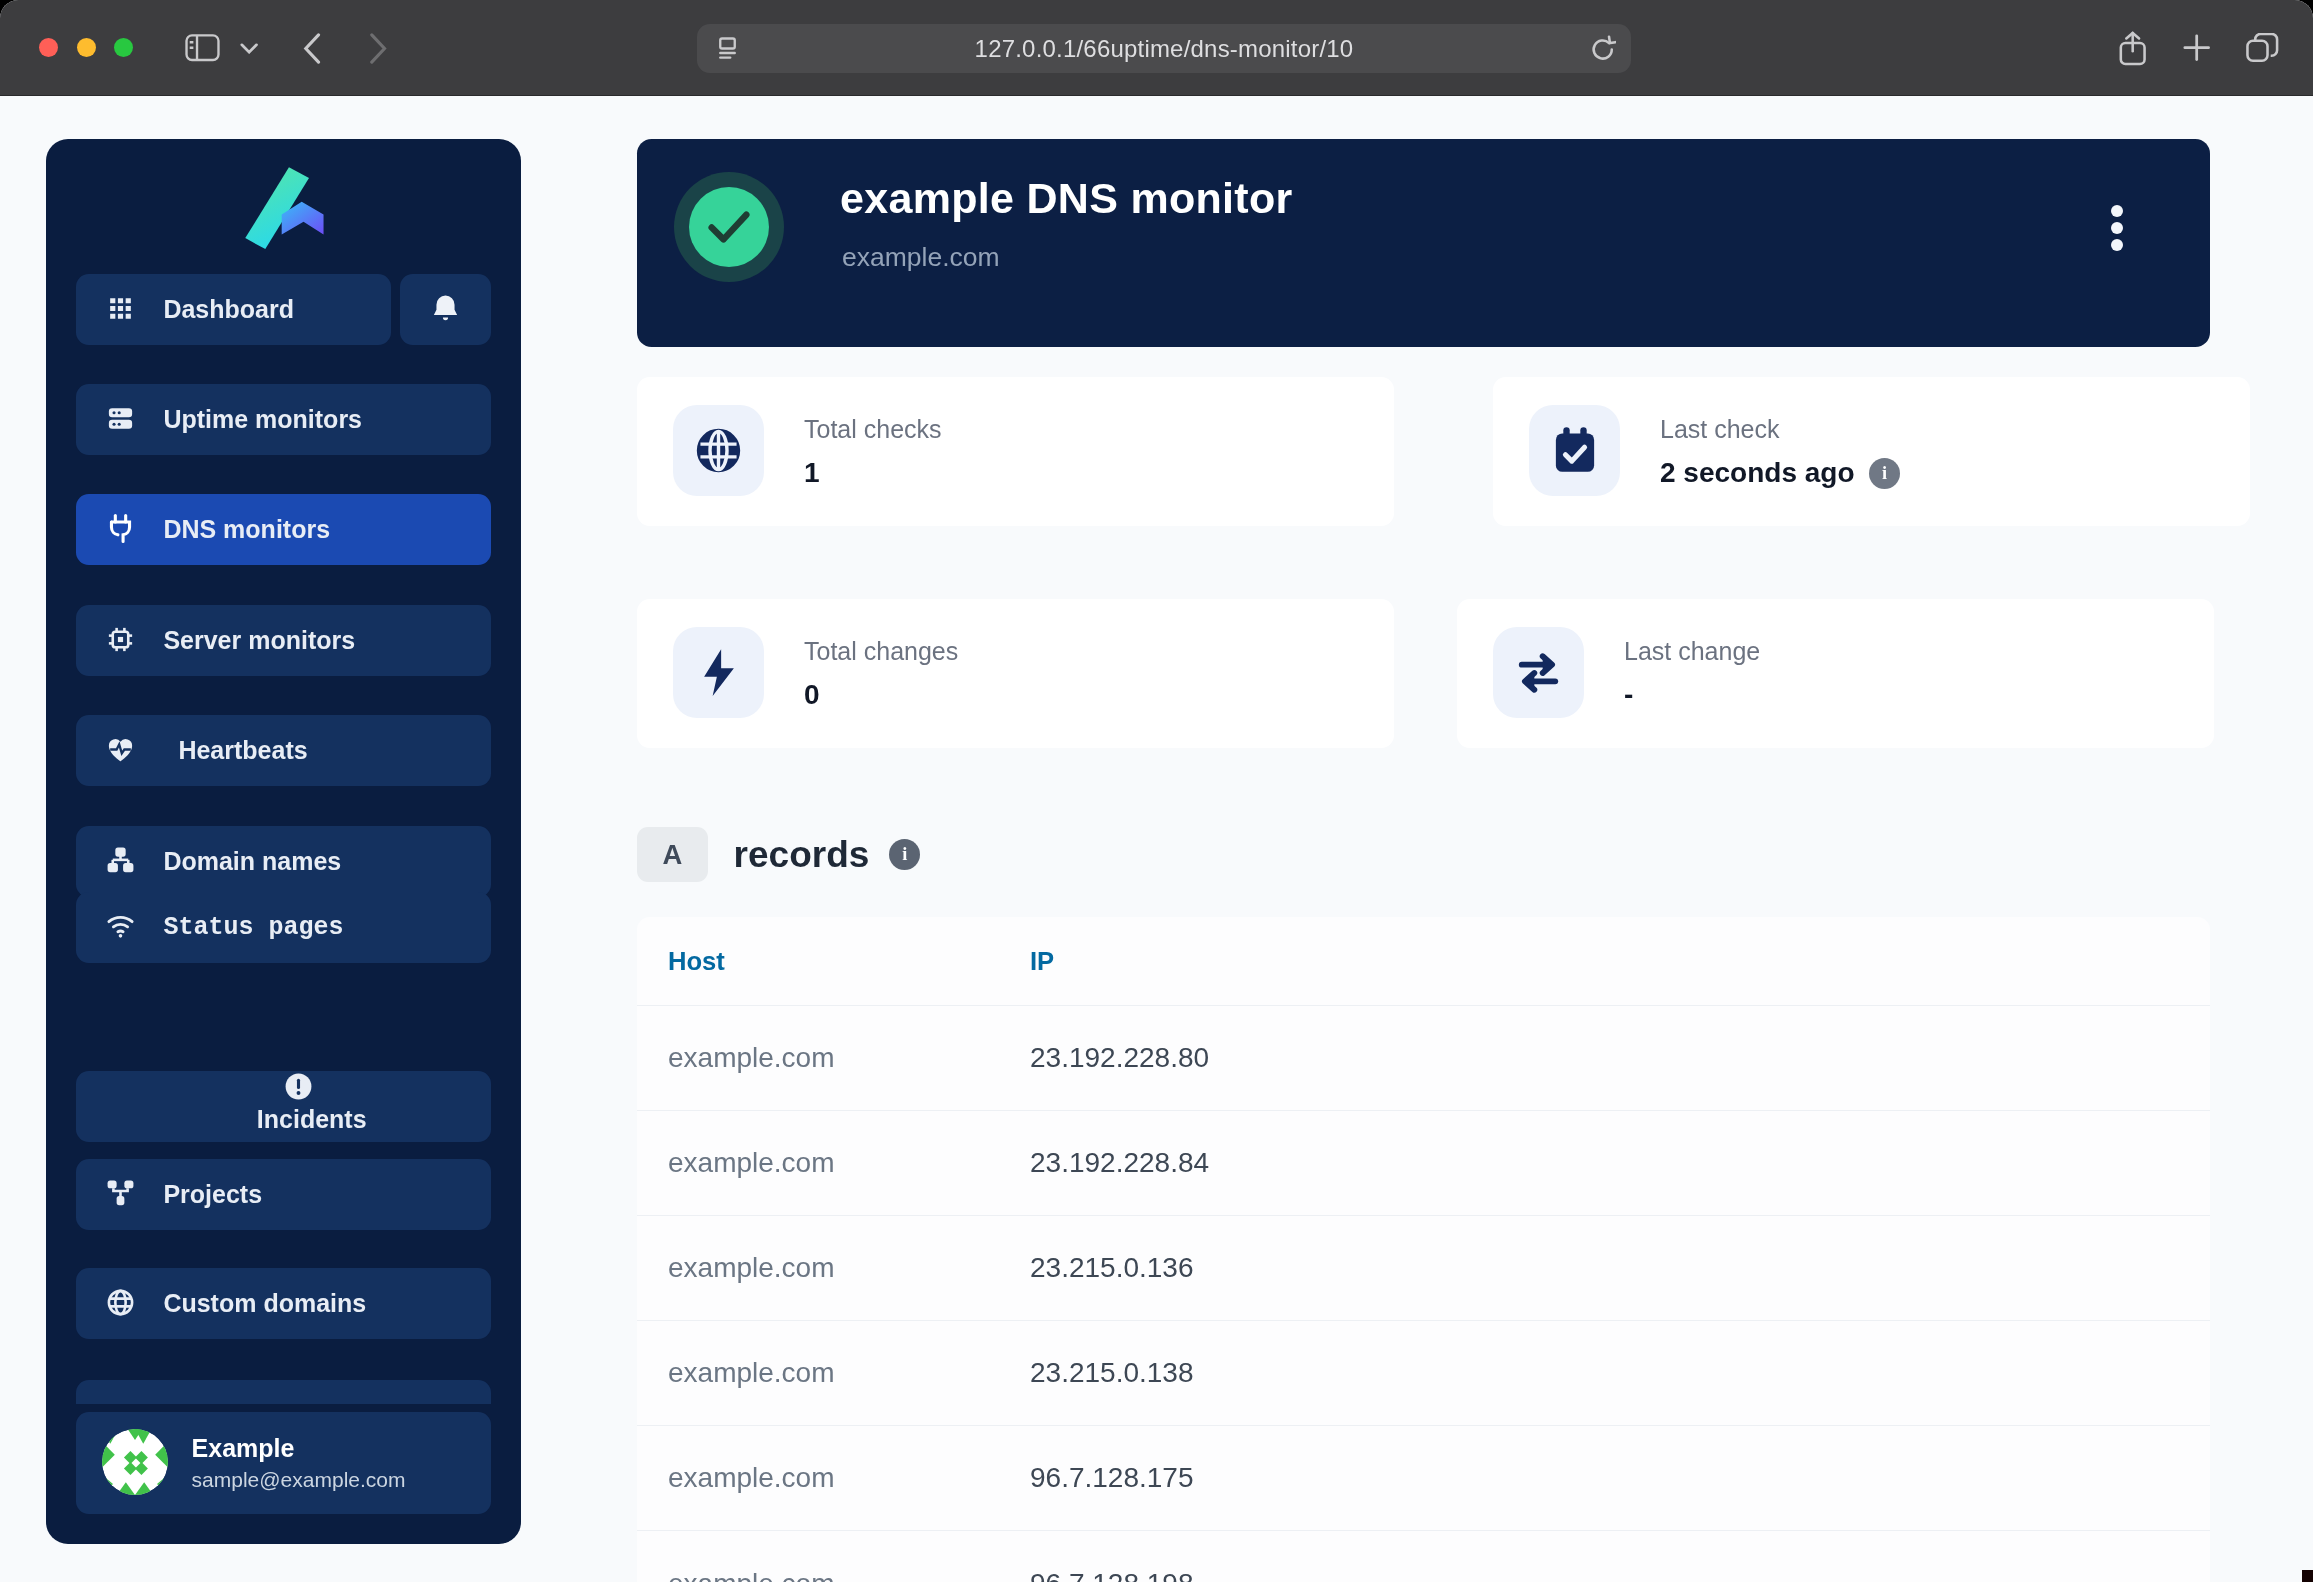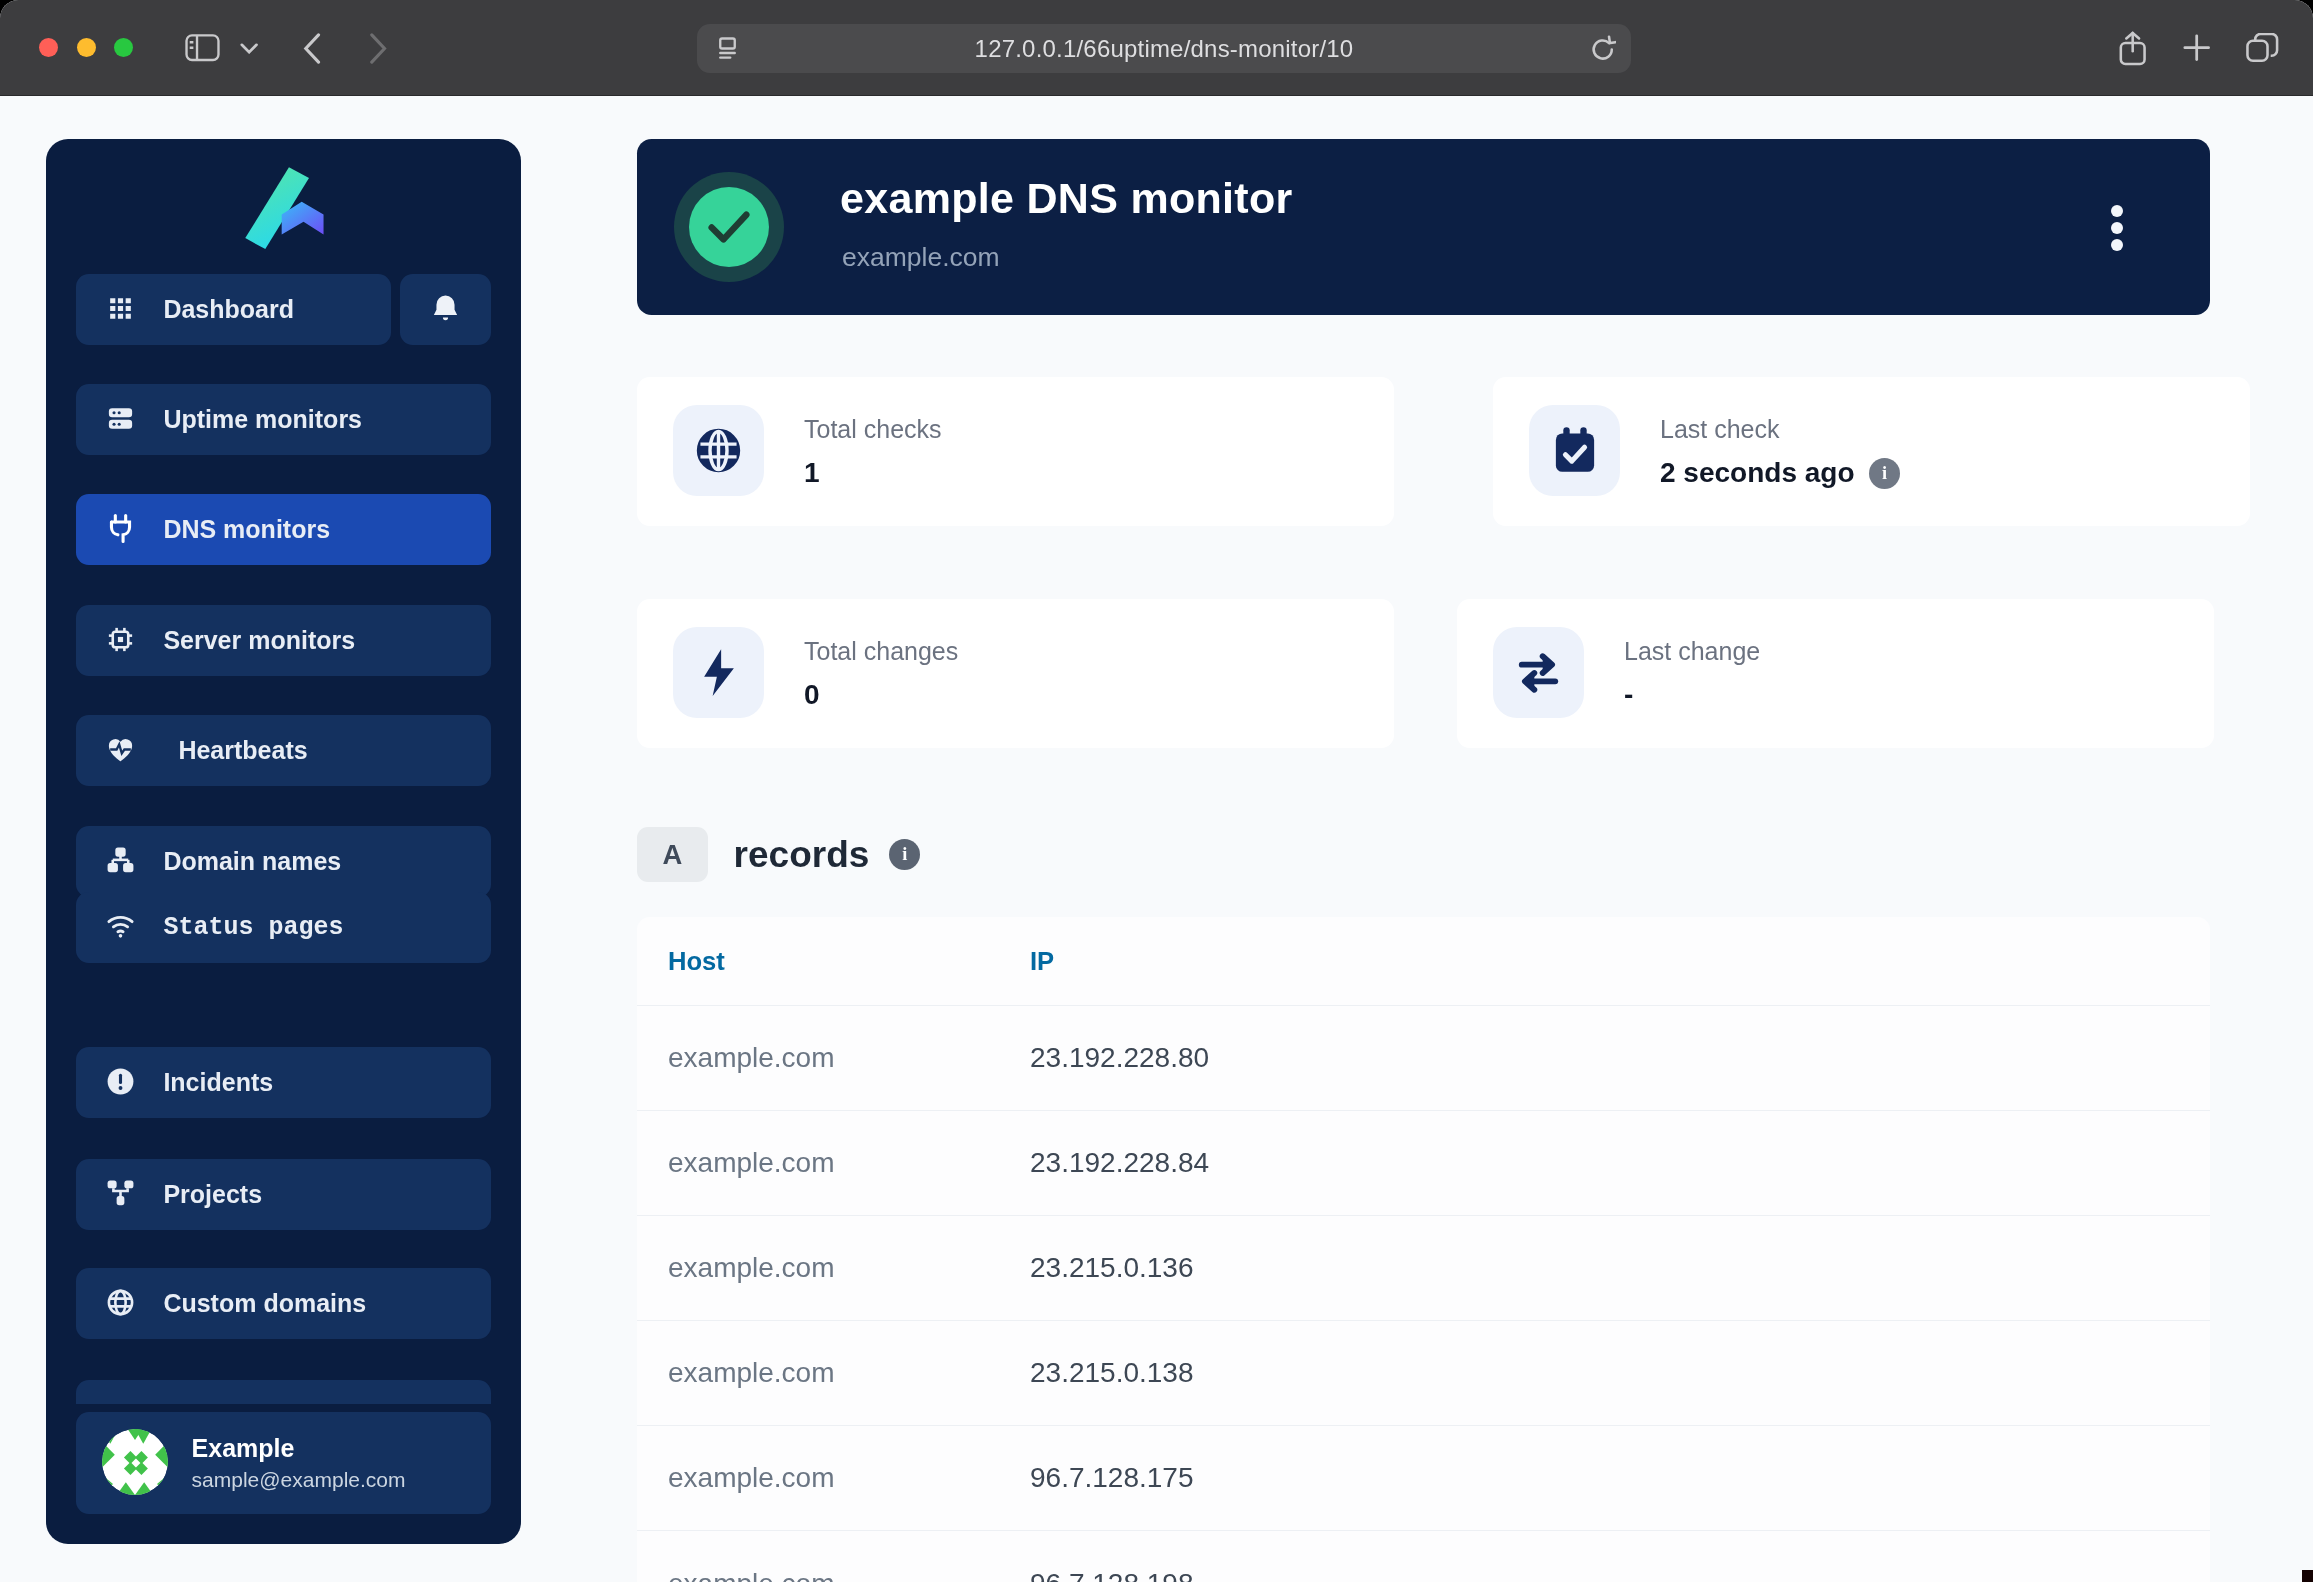--- a/index.html
+++ b/index.html
@@ -28,21 +28,21 @@
   .side-item .lbl { color:#e8edf5; font-size:25px; font-weight:600; margin-left:27.4px; }
   .bell-btn { position:absolute; left:354px; top:135px; width:91px; height:71px; background:#14315f; border-radius:12.8px; display:flex; align-items:center; justify-content:center; cursor:pointer; }
   .clipped-item { position:absolute; left:30px; top:1241px; width:415px; height:24px; background:#14315f; border-radius:12.8px 12.8px 0 0; }
   .user-card { position:absolute; left:30px; top:1273px; width:415px; height:102px; background:#14315f; border-radius:12.8px; display:flex; align-items:center; padding-left:25.6px; cursor:pointer; }
   .user-meta { margin-left:24px; }
   .user-name { color:#ffffff; font-size:25px; font-weight:700; }
   .user-email { color:#cbd5e1; font-size:21px; margin-top:5.5px; }
 
   
   .main { position:absolute; left:637px; top:139px; width:1573px; }
-  .hero { position:relative; width:1573px; height:176px; background:#0c1f44; border-radius:14.6px; }
+  .hero { position:relative; width:1573px; height:208px; background:#0c1f44; border-radius:14.6px; }
   .check-badge { position:absolute; left:37px; top:33px; width:110px; height:110px; border-radius:50%; background:#1a4348; display:flex; align-items:center; justify-content:center; }
   .check-inner { width:80px; height:80px; border-radius:50%; background:#36d399; display:flex; align-items:center; justify-content:center; }
   .hero-title { position:absolute; left:203px; top:35px; color:#ffffff; font-size:43px; font-weight:700; letter-spacing:0.3px; }
   .hero-sub { position:absolute; left:205px; top:103px; color:#94a3b8; font-size:26.5px; }
   .kebab { position:absolute; right:73px; top:60px; width:40px; height:57px; display:flex; flex-direction:column; align-items:center; justify-content:space-between; padding:5.5px 0; cursor:pointer; }
   .kebab span { width:12px; height:12px; border-radius:50%; background:#f3f6fb; }
 
   .stat-card { position:absolute; width:757px; height:149px; background:#ffffff; border-radius:12.8px; }
   .stat-tile { position:absolute; left:36px; top:28px; width:91px; height:91px; background:#edf2fb; border-radius:24px; display:flex; align-items:center; justify-content:center; }
   .stat-label { position:absolute; left:167px; top:38px; color:#6b7280; font-size:25px; }
@@ -245,21 +245,21 @@
         <svg width="31" height="31" viewBox="0 0 24 24" fill="none" stroke="#e8edf5" stroke-width="2.2" stroke-linecap="round">
             <path d="M3 9a14 14 0 0 1 18 0"></path>
             <path d="M6.5 13a9 9 0 0 1 11 0"></path>
             <path d="M10 16.8a4 4 0 0 1 4 0"></path>
             <circle cx="12" cy="20" r="1.4" fill="#e8edf5" stroke="none"></circle>
           </svg>
       </span>
       <span class="lbl">Status pages</span>
     </div>
 
-    <div class="side-item" style="top:908px;">
+    <div class="side-item" style="top:932px;flex-direction:column;">
       <span>
         <svg width="31" height="31" viewBox="0 0 24 24">
             <circle cx="12" cy="12" r="10" fill="#e8edf5"></circle>
             <rect x="10.8" y="6" width="2.4" height="8" rx="1.2" fill="#14315f"></rect>
             <circle cx="12" cy="17" r="1.5" fill="#14315f"></circle>
           </svg>
       </span>
       <span class="lbl">Incidents</span>
     </div>
 

